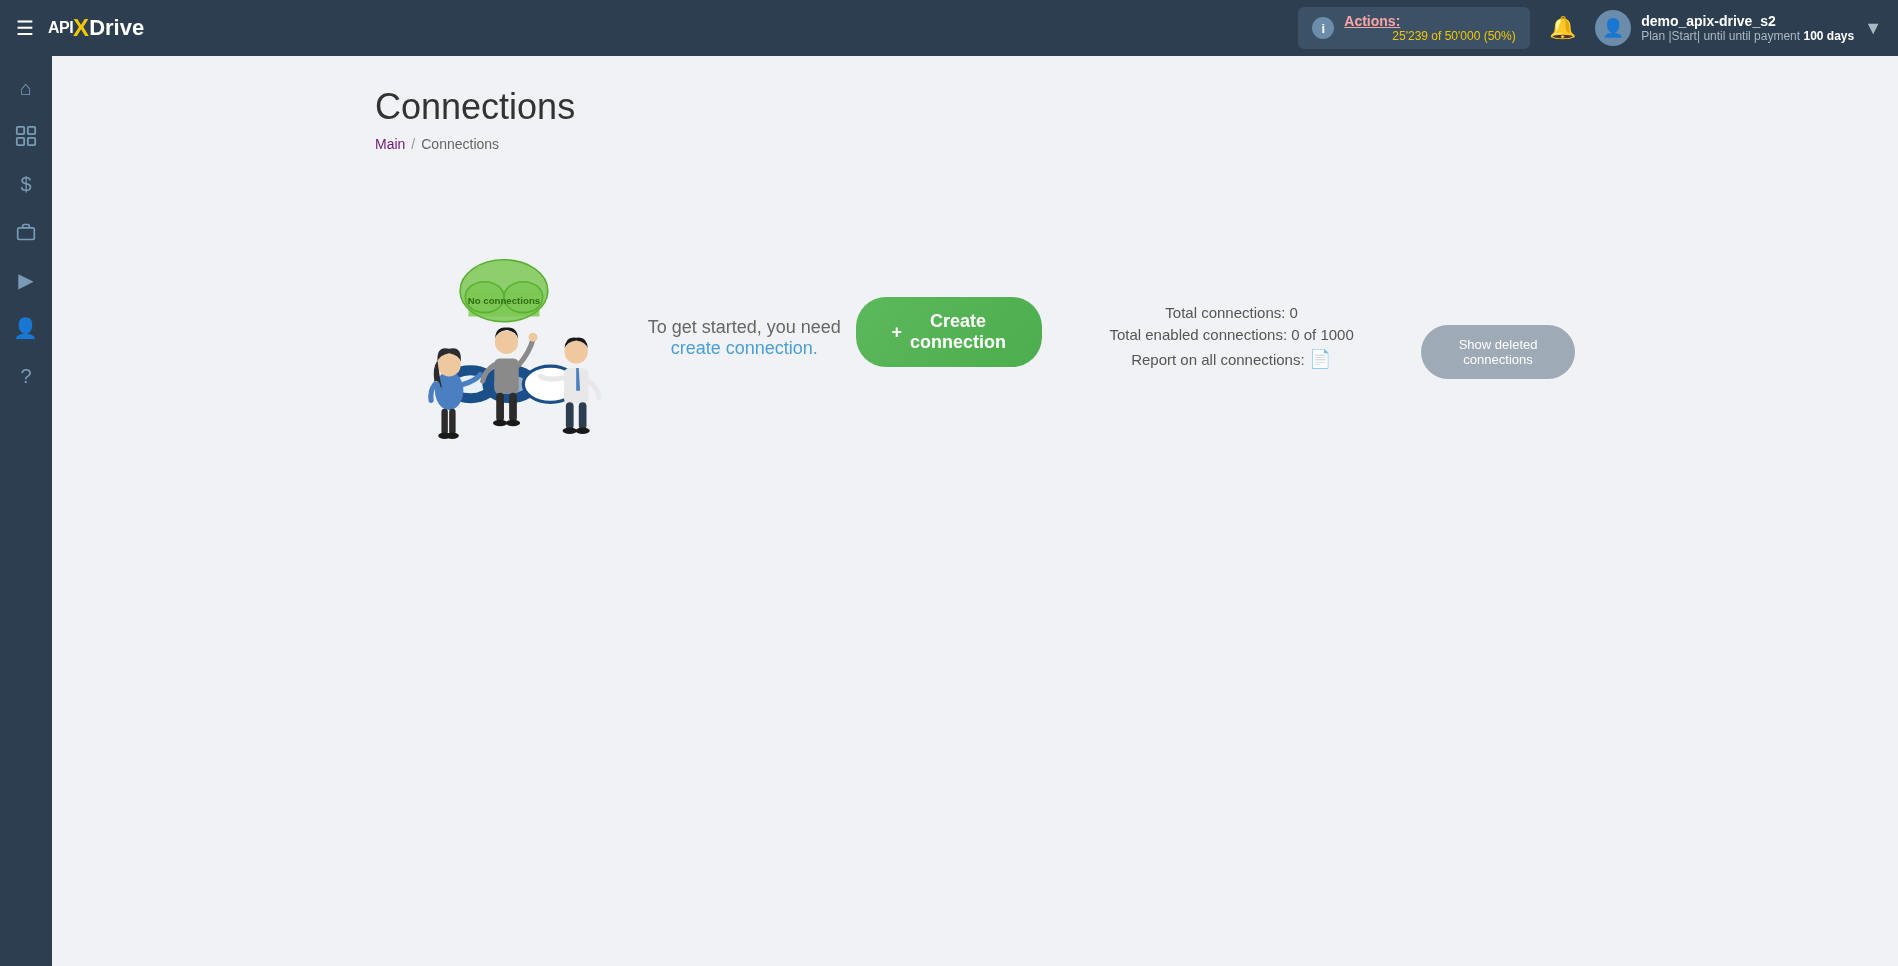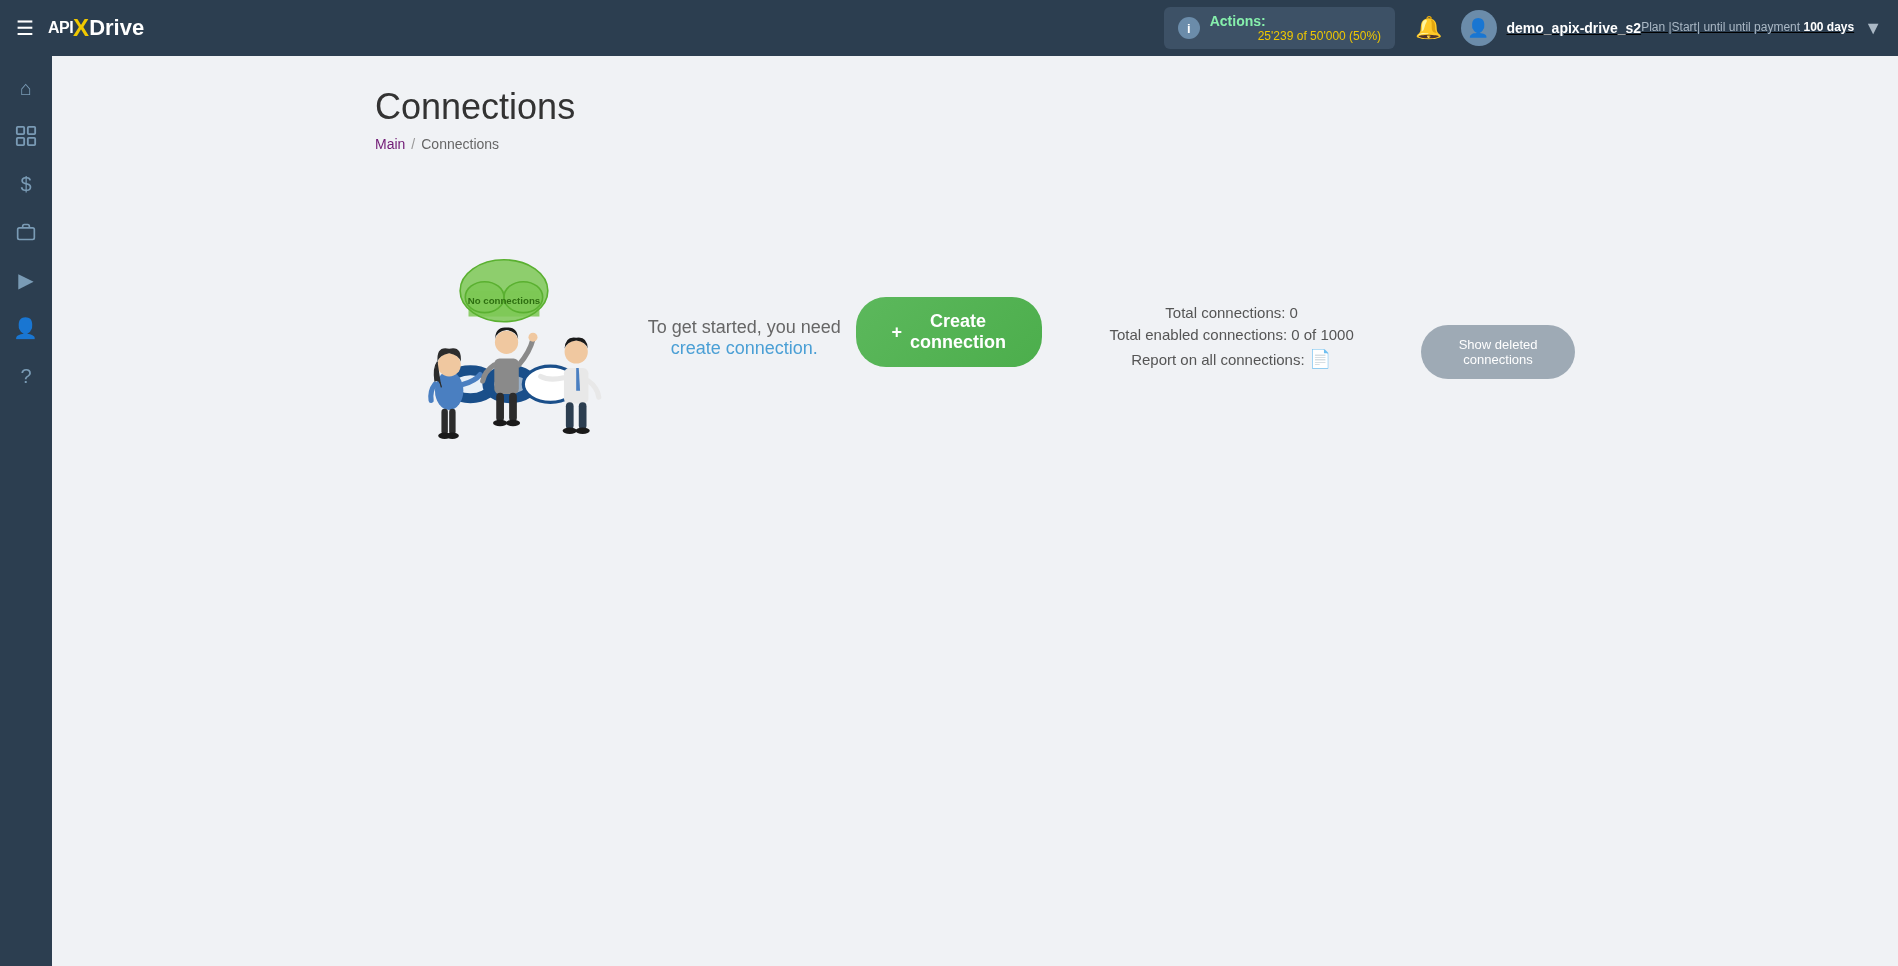--- a/index.html
+++ b/index.html
@@ -41,36 +41,36 @@
       cursor: pointer;
     }
     .navbar-info-icon {
       width: 22px; height: 22px;
       border-radius: 50%;
       background: #6b8caa;
       display: flex; align-items: center; justify-content: center;
       color: #fff; font-weight: 700; font-size: 13px;
       margin-right: 10px; flex-shrink: 0;
     }
-    .navbar-actions-text { color: #86efac; font-size: 14px; font-weight: 600; }
+    .navbar-actions-text { color: #fca5a5; font-size: 14px; font-weight: 600; text-decoration: underline; }
     .navbar-actions-sub { color: #7ec8a0; font-size: 12px; margin-left: 48px; }
     .navbar-actions-sub span { color: #f0c800; }
 
     .navbar-bell {
       color: #aab8c5; font-size: 22px; margin-right: 18px; cursor: pointer;
     }
     .navbar-user {
       display: flex; align-items: center; cursor: pointer;
     }
     .navbar-avatar {
       width: 36px; height: 36px; border-radius: 50%; background: #6b8caa;
       display: flex; align-items: center; justify-content: center;
       color: #fff; font-size: 18px; margin-right: 10px;
     }
-    .navbar-user-info { display: flex; flex-direction: row; text-decoration: underline; }
+    .navbar-user-info { display: flex; flex-direction: column; }
     .navbar-username { color: #fff; font-weight: 600; font-size: 14px; }
     .navbar-plan { color: #aab8c5; font-size: 12px; }
     .navbar-plan strong { color: #fff; }
     .navbar-chevron { color: #aab8c5; font-size: 18px; margin-left: 10px; }
 
     
     .main-layout {
       display: flex;
       flex: 1;
       overflow: hidden;

